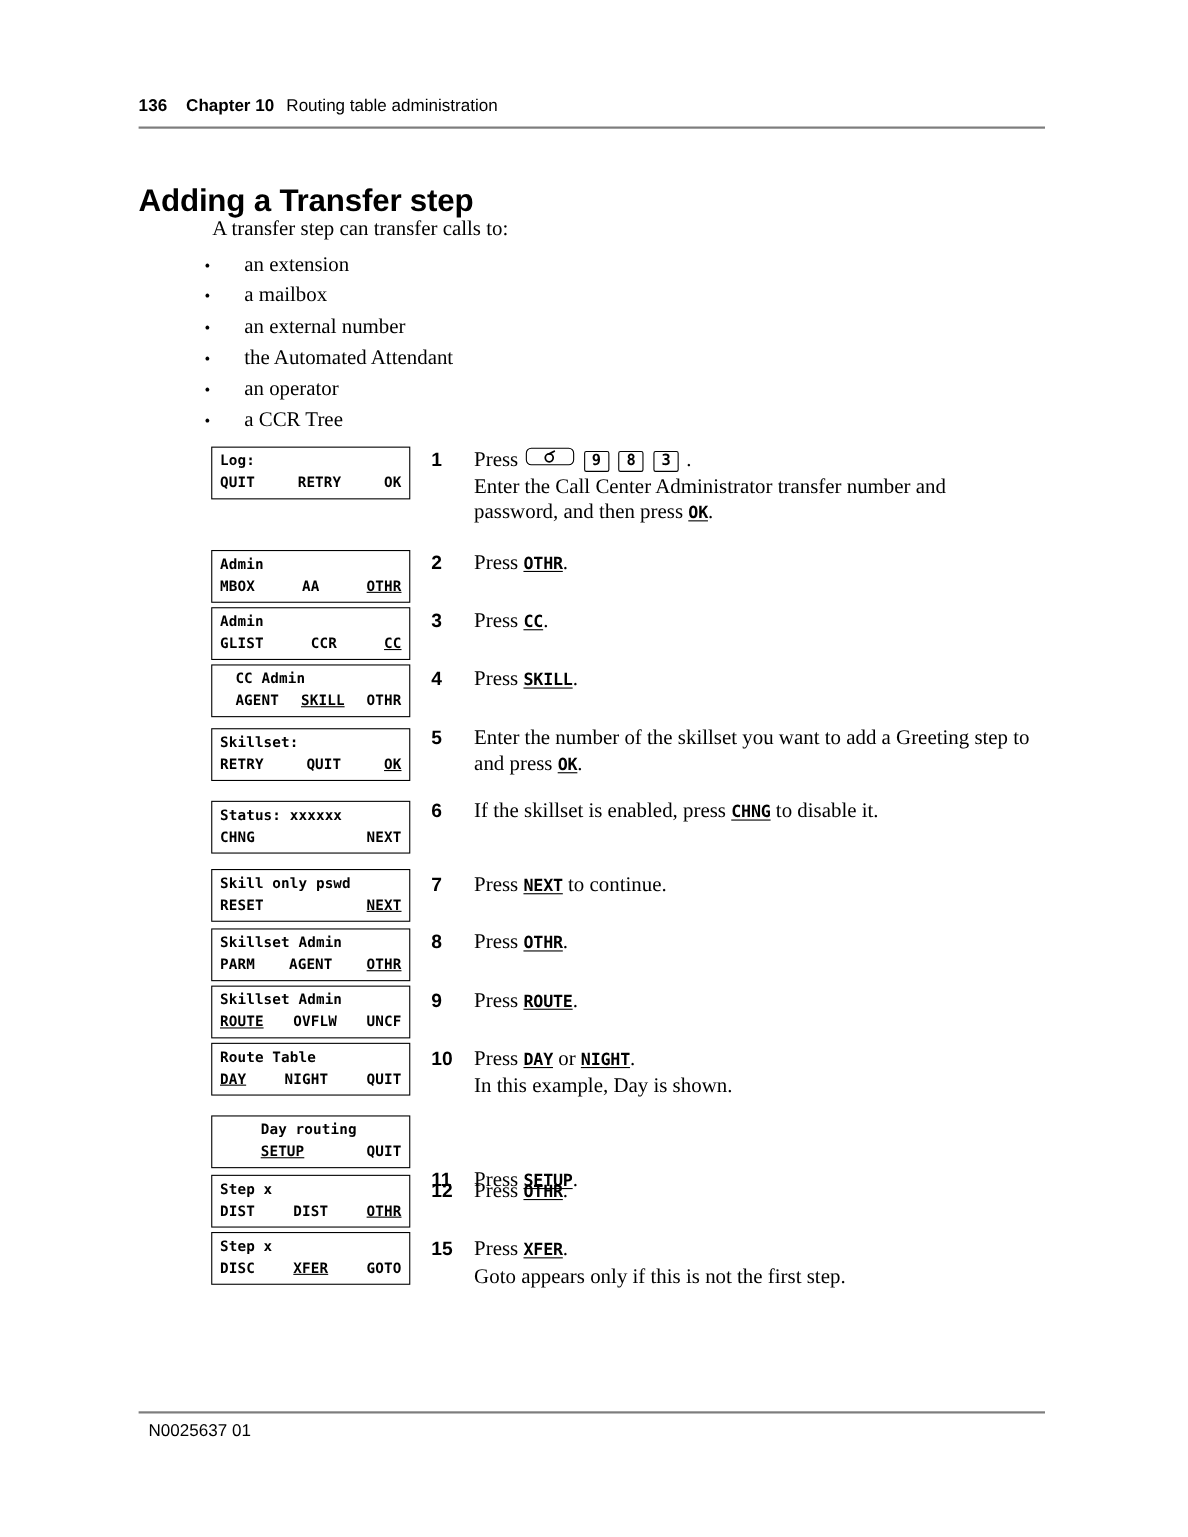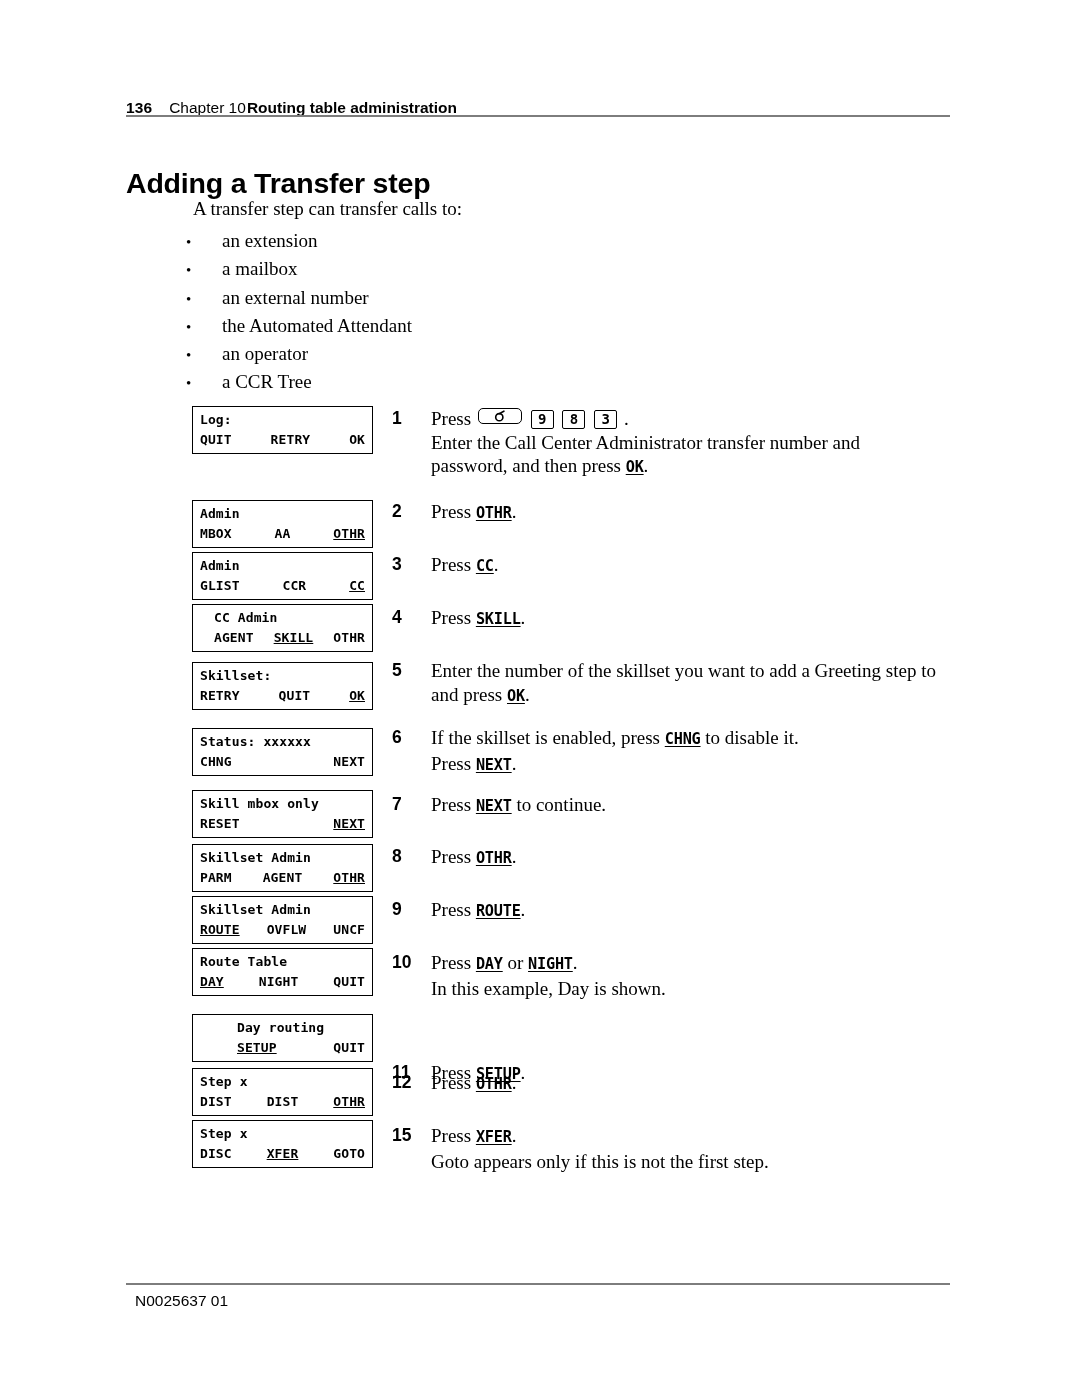--- a/index.html
+++ b/index.html
@@ -32,28 +32,27 @@
     width: 824px;
     display: flex;
     align-items: baseline;
     font-family: "Liberation Sans", "DejaVu Sans", sans-serif;
     font-size: 15.5px;
   }
   .header .pageno {
     font-weight: bold;
     margin-right: 17px;
     letter-spacing: 0.1px;
-    margin-top: 11px;
   }
   .header .chapter {
+    font-weight: bold;
+    margin-right: 11px;
+  }
+  .header .chaptitle {
     font-weight: normal;
-    margin-right: 1px;
-  }
-  .header .chaptitle {
-    font-weight: bold;
   }
   .header-rule {
     position: absolute;
     left: 126px;
     top: 115px;
     width: 824px;
     height: 2px;
     background: #7d7d7d;
   }
 
@@ -262,21 +261,21 @@
       </div>
       <div class="lcd" style="left: 192px; top: 662px;">
         <div class="l1">Skillset:</div>
         <div class="l2"><span class="sk sk-left">RETRY</span><span class="sk sk-mid">QUIT</span><span class="sk sk-right u">OK</span></div>
       </div>
       <div class="lcd" style="left: 192px; top: 728px;">
         <div class="l1">Status: xxxxxx</div>
         <div class="l2"><span class="sk sk-left">CHNG</span><span class="sk sk-mid"></span><span class="sk sk-right">NEXT</span></div>
       </div>
       <div class="lcd" style="left: 192px; top: 790px;">
-        <div class="l1">Skill mbox only</div>
+        <div class="l1">Skill only pswd</div>
         <div class="l2"><span class="sk sk-left">RESET</span><span class="sk sk-mid"></span><span class="sk sk-right u">NEXT</span></div>
       </div>
       <div class="lcd" style="left: 192px; top: 844px;">
         <div class="l1">Skillset Admin</div>
         <div class="l2"><span class="sk sk-left">PARM</span><span class="sk sk-mid">AGENT</span><span class="sk sk-right u">OTHR</span></div>
       </div>
       <div class="lcd" style="left: 192px; top: 896px;">
         <div class="l1">Skillset Admin</div>
         <div class="l2"><span class="sk sk-left u">ROUTE</span><span class="sk sk-mid">OVFLW</span><span class="sk sk-right">UNCF</span></div>
       </div>
@@ -329,21 +328,20 @@
         <div class="num">5</div>
         <div class="body">
           <p>Enter the number of the skillset you want to add a Greeting step to</p>
           <p>and press <span class="key">OK</span>.</p>
         </div>
       </div>
       <div class="step" style="left: 392px; top: 726px;">
         <div class="num">6</div>
         <div class="body">
           <p>If the skillset is enabled, press <span class="key">CHNG</span> to disable it.</p>
-          <p>Press <span class="key">NEXT</span>.</p>
         </div>
       </div>
       <div class="step" style="left: 392px; top: 793px;">
         <div class="num">7</div>
         <div class="body">
           <p>Press <span class="key">NEXT</span> to continue.</p>
         </div>
       </div>
       <div class="step" style="left: 392px; top: 845px;">
         <div class="num">8</div>

